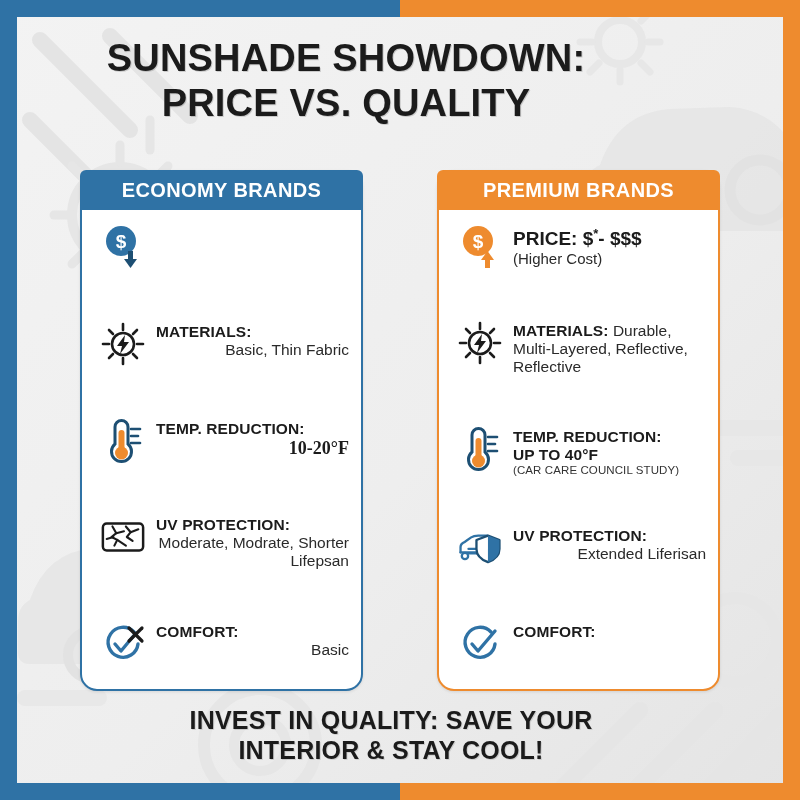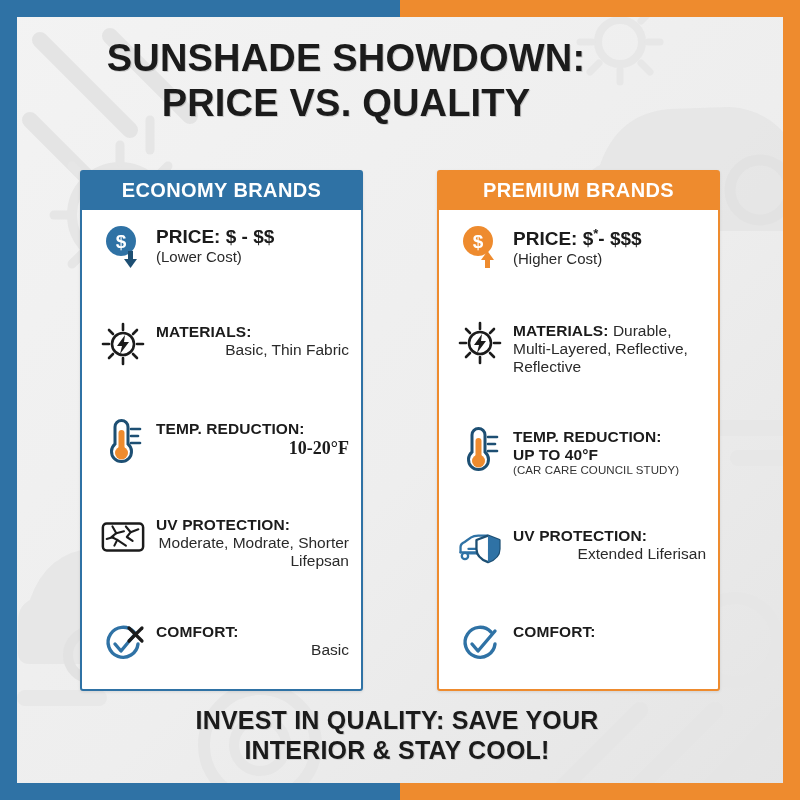--- a/index.html
+++ b/index.html
@@ -69,21 +69,21 @@
     text-shadow: 1px 1px 0 rgba(0,0,0,0.16);
   }
 
   
   .card {
     position: absolute;
     top: 170px;
     width: 283px;
     height: 521px;
     background: #ffffff;
-    border-radius: 3px;
+    border-radius: 17px;
     box-sizing: border-box;
     z-index: 4;
     box-shadow: 0 1px 3px rgba(0,0,0,0.10);
   }
   .card-economy {
     left: 80px;
     border: 2px solid var(--blue);
   }
   .card-premium {
     left: 437px;
@@ -166,21 +166,21 @@
     font-size: 13px;
     vertical-align: super;
   }
   .inline-row { display: block; }
 
   .spacer-lg { flex: 1 1 auto; min-height: 8px; }
 
   
   .footer-block {
     position: absolute;
-    left: 14px;
+    left: 8px;
     top: 705px;
     width: 766px;
     text-align: center;
     z-index: 4;
   }
   .footer-line {
     display: block;
     font-size: 25px;
     font-weight: bold;
     line-height: 1.2;
@@ -290,24 +290,20 @@
       <div class="feature">
         <span class="feature-icon">
           <svg width="42" height="46" viewBox="0 0 42 46">
             <circle cx="19" cy="17" r="15" fill="#2f72a5"></circle>
             <text x="19" y="24" font-family="Liberation Sans, sans-serif" font-size="19" font-weight="bold" fill="#ffffff" text-anchor="middle">$</text>
             <g fill="#1d4f73">
               <rect x="26" y="27" width="5" height="10"></rect>
               <polygon points="22,35 35,35 28.5,44"></polygon>
             </g>
           </svg>
-        </span>
-        <span class="feature-text">
-          <span class="price-main inline-row"><span>PRICE:</span> <span>$ - $$</span></span>
-          <span class="feat-sub inline-row">(Lower Cost)</span>
         </span>
       </div>
 
       <div class="spacer-lg"></div>
 
       <div class="feature">
         <span class="feature-icon">
           <svg width="46" height="46" viewBox="0 0 46 46">
             <circle cx="23" cy="23" r="11" fill="none" stroke="#1b1b1b" stroke-width="2.6"></circle>
             <g stroke="#1b1b1b" stroke-width="2.6" stroke-linecap="round">

